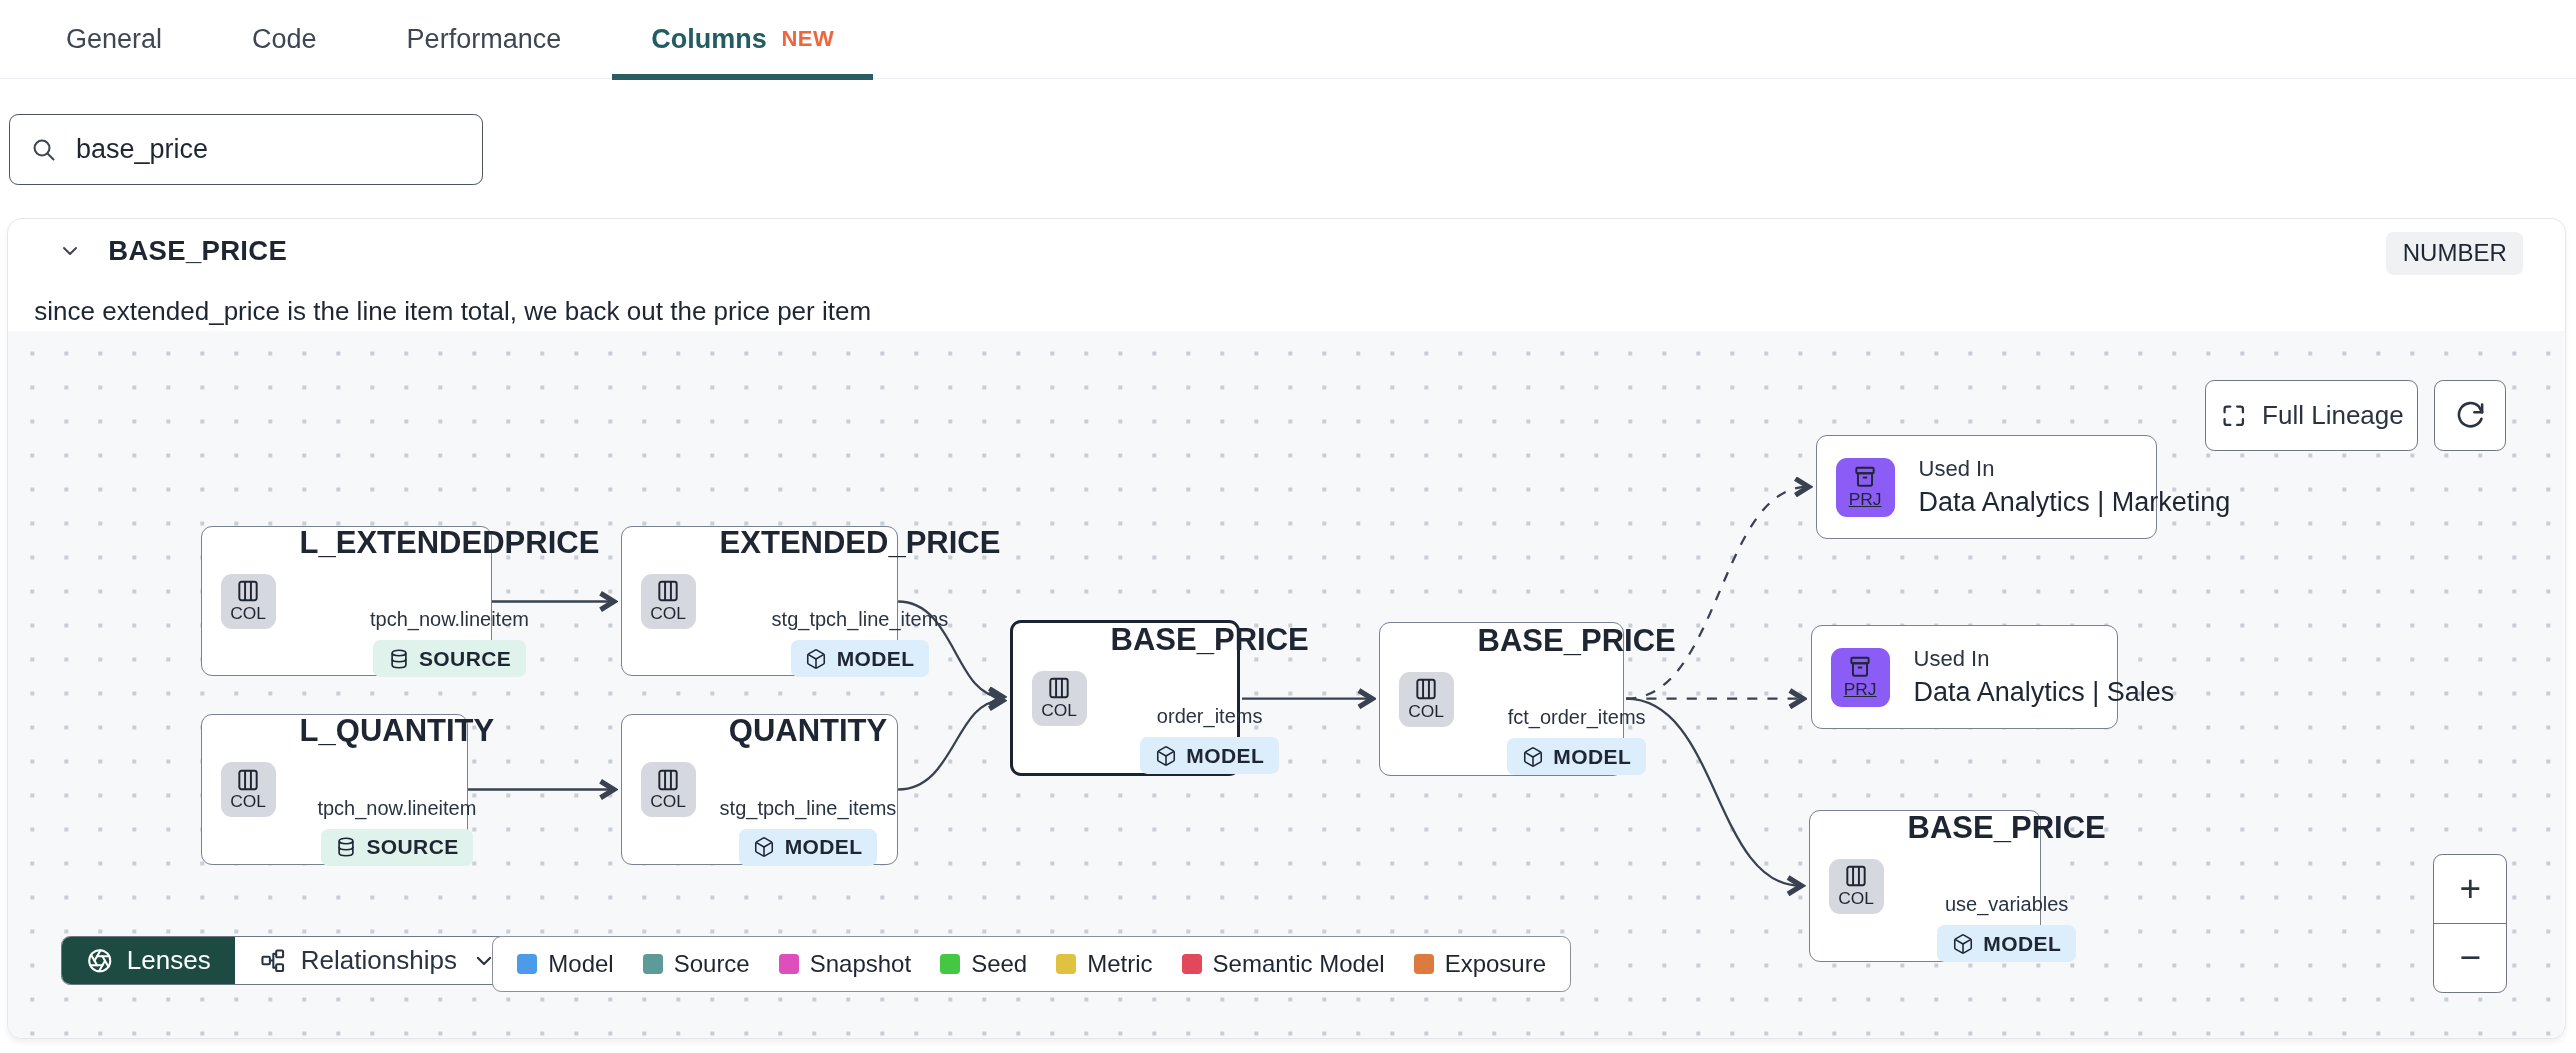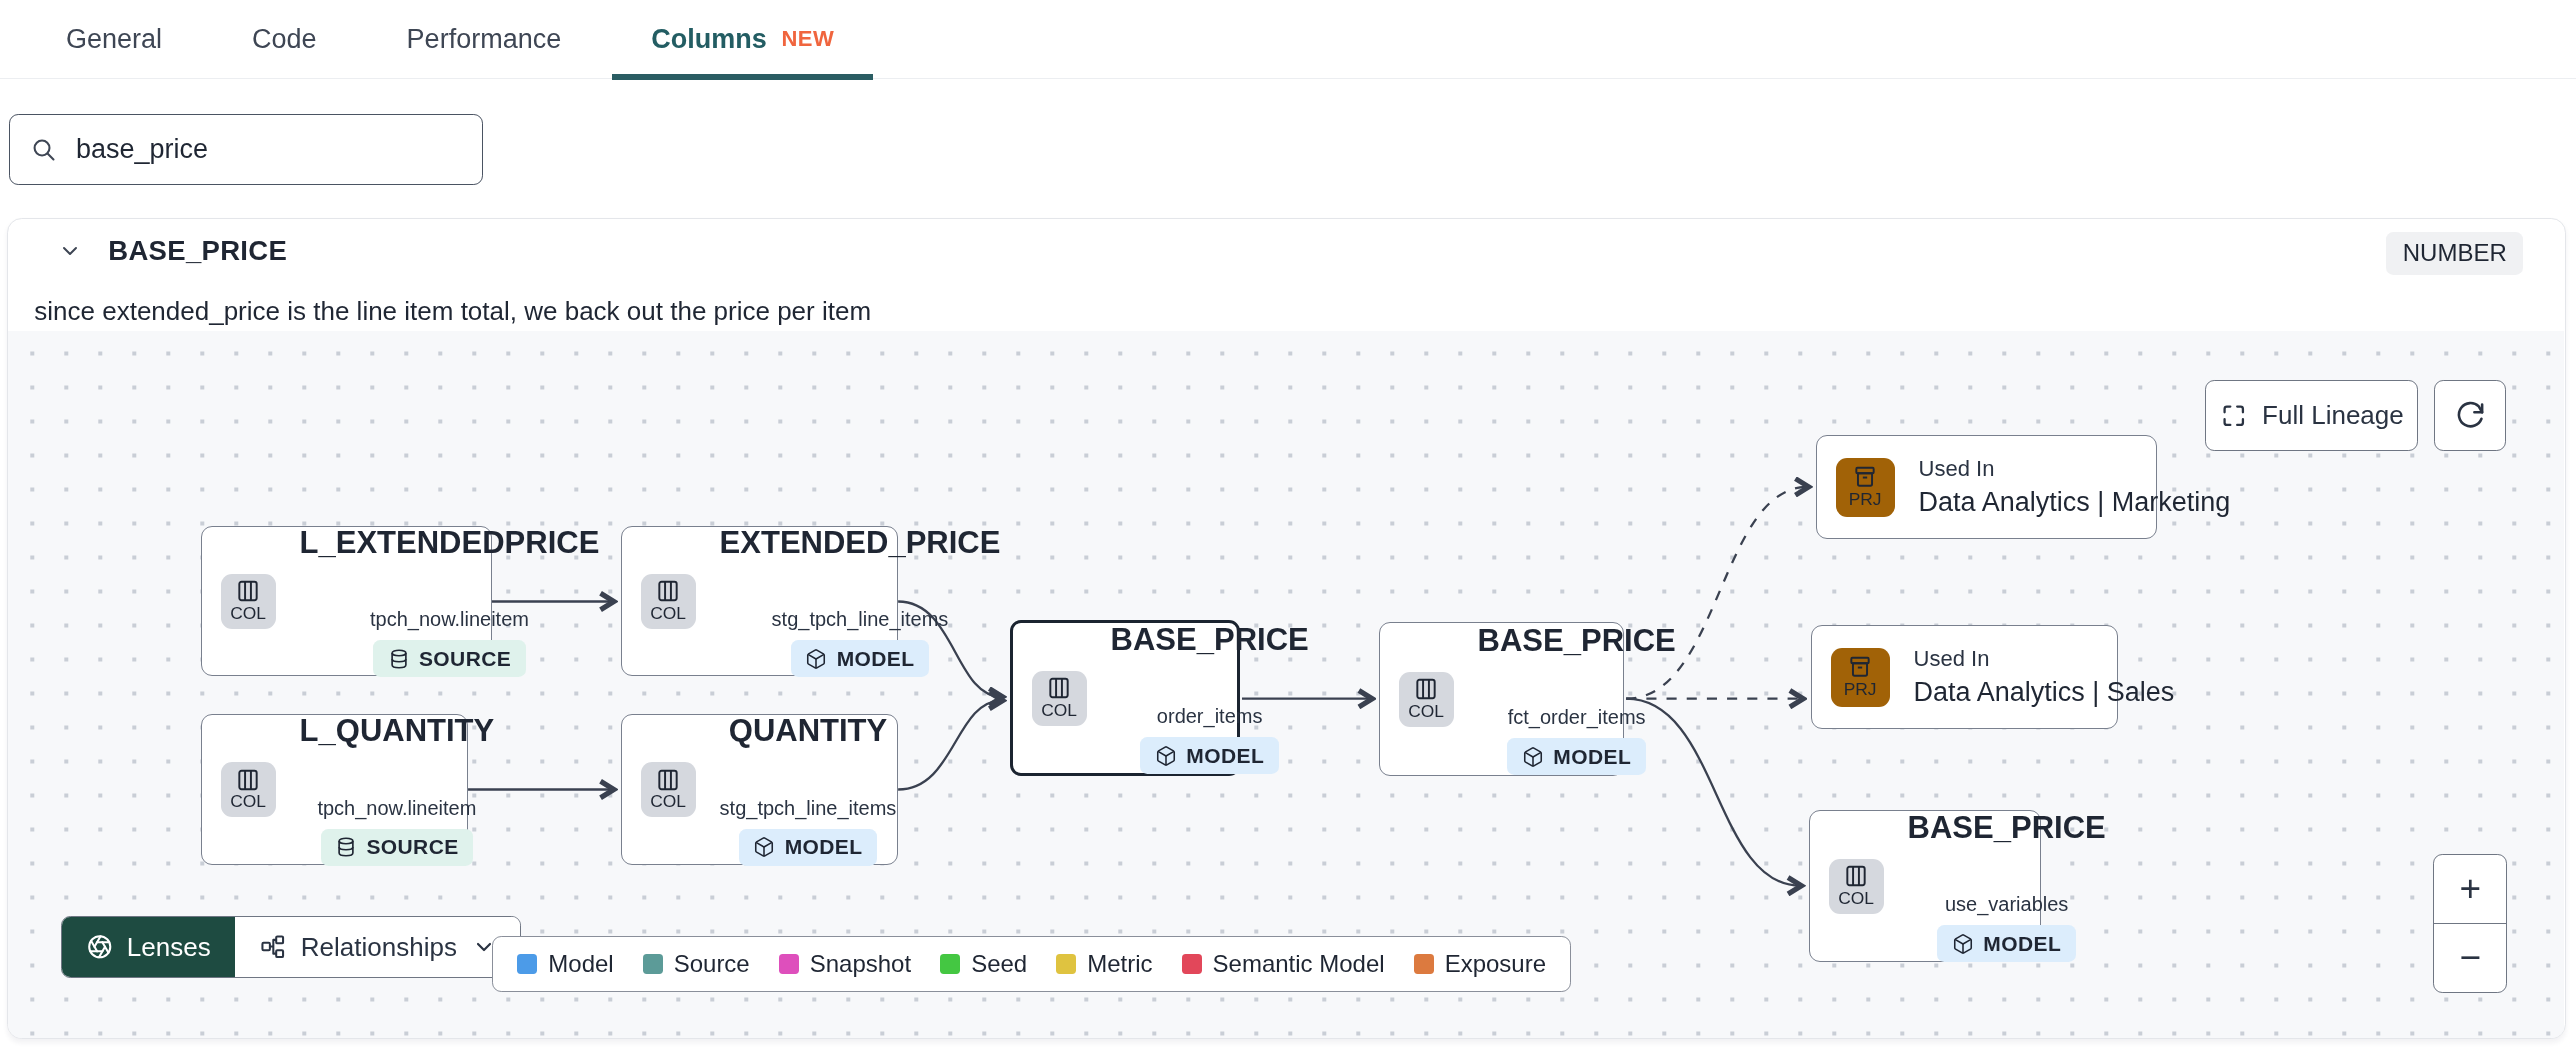--- a/index.html
+++ b/index.html
@@ -44,21 +44,21 @@
     background-size:34px 34px; background-position:7.3px 5.5px; }
   svg.edges { position:absolute; left:0; top:0; width:100%; height:100%; }
   svg.edges path { fill:none; stroke:#3a4150; stroke-width:2.5; }
   svg.edges path.dashed { stroke-dasharray:11 11; }
 
   .node { position:absolute; background:#fff; border:1.8px solid #79808e; border-radius:11px;
     display:flex; align-items:center; padding-left:18.3px; gap:24px; cursor:pointer; }
   .node.selected { border:3.7px solid #1b2430; }
   .chip { width:55px; height:55px; border-radius:11px; background:#d5d8de;
     display:flex; flex-direction:column; align-items:center; justify-content:center; flex:0 0 auto; }
-  .chip.prj { background:#a16207; width:59px; height:59px; }
+  .chip.prj { background:#8b5cf6; width:59px; height:59px;text-decoration:underline; }
   .chip .chip-label { font-size:17.4px; color:#1f2633; margin-top:-1.8px; }
   .node-body { display:flex; flex-direction:column; align-items:center; gap:7.3px; padding-right:22px;}
   .node-title { font-size:31px; font-weight:bold; color:#1f2633; white-space:nowrap; }
   .node-sub { font-size:20px; color:#2a3342; white-space:nowrap;margin-top:40px; }
   .pill { display:flex; align-items:center; gap:9.2px; border-radius:7.3px; padding:6.4px 14.7px;
     font-size:21px; font-weight:bold; letter-spacing:0.4px; color:#1f2633; margin-top:1.8px; }
   .pill.source { background:#dff2ec; }
   .pill.model { background:#dcedfc; }
   .prj-body { display:flex; flex-direction:column; align-items:flex-start; gap:5.5px; padding-right:22px;}
   .used-in { font-size:22px; color:#2a3342; }
@@ -69,21 +69,21 @@
     align-items:center; justify-content:center; cursor:pointer; }
   .full-lineage { position:absolute; left:2197px; top:49px; width:213px; height:71px; gap:14.7px;
     font-size:26px; color:#2a3342; }
   .refresh { position:absolute; left:2426px; top:49px; width:72px; height:71px; }
   .zoomctl { position:absolute; left:2425px; top:523px; width:74px; height:139px;
     border:1.8px solid #6f7683; border-radius:9.2px; background:#fff; display:flex; flex-direction:column; }
   .zoomctl .zbtn { flex:1; display:flex; align-items:center; justify-content:center;
     font-size:37px; color:#2a3342; cursor:pointer; }
   .zoomctl .zbtn:first-child { border-bottom:1.8px solid #6f7683; }
 
-  .lenses-bar { position:absolute; left:53px; top:585px; height:62px; display:flex;
+  .lenses-bar { position:absolute; left:53px; top:605px; height:49px; display:flex;
     border:1.8px solid #6f7683; border-radius:9.2px; overflow:hidden; background:#fff; }
   .seg-lenses { background:#1e4b41; color:#fff; display:flex; align-items:center; gap:13px;
     padding:0 24px; font-size:26px; cursor:pointer; }
   .seg-rel { display:flex; align-items:center; gap:14.7px; padding:0 24px; font-size:26px;
     color:#2a3342; cursor:pointer; background:#fff; }
 
   .legend { position:absolute; left:484px; top:605px; height:56px; background:#fff;
     border:1.8px solid #8a8f9a; border-radius:9.2px; display:flex; align-items:center;
     gap:29px; padding:0 24px; }
   .legend-item { display:flex; align-items:center; gap:11px; font-size:24px; color:#1f2633; white-space:nowrap;}

